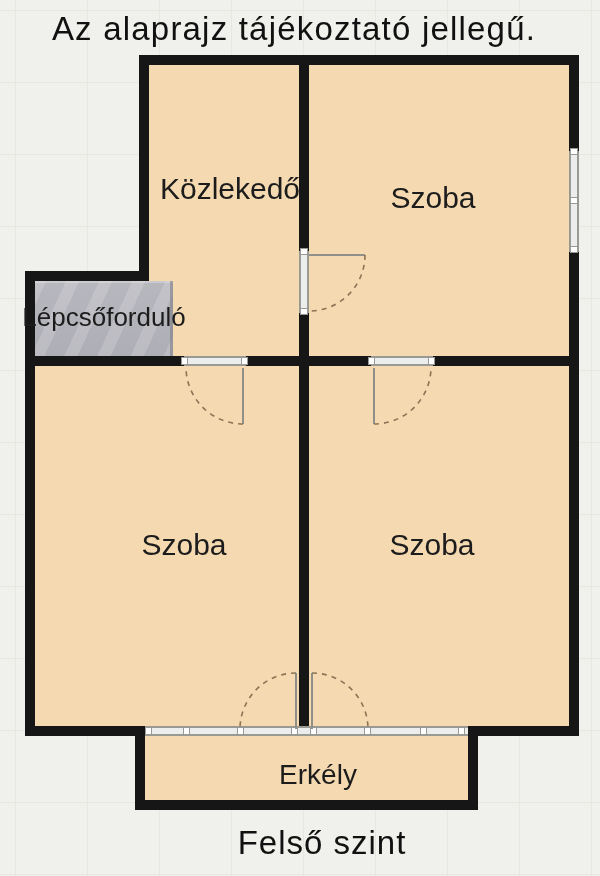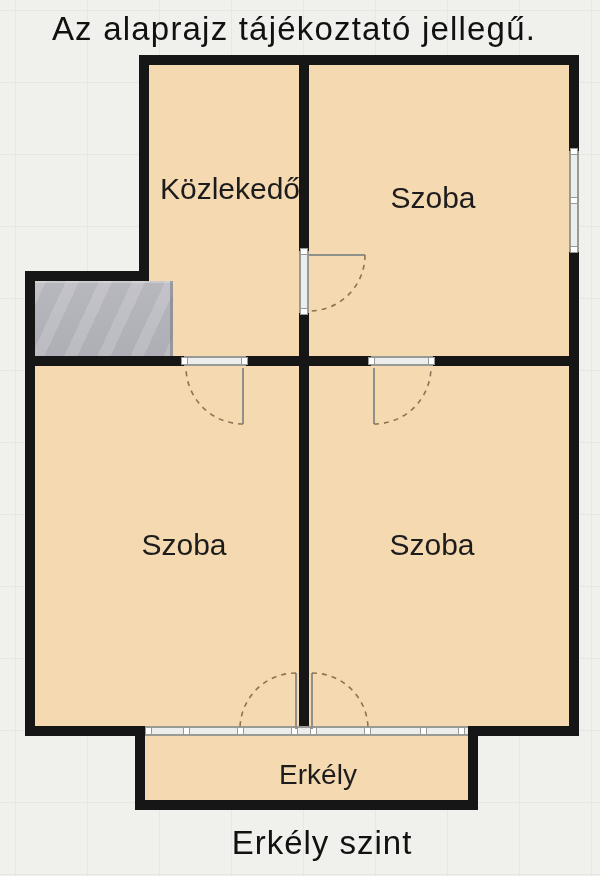--- a/index.html
+++ b/index.html
@@ -122,19 +122,20 @@
 
     <path d="M296,729 L296,673" stroke="#90908a" stroke-width="2" fill="none"></path>
     <path d="M296,673 A56,56 0 0 0 240,729" stroke="#8a7455" stroke-width="1.6" stroke-dasharray="5,5" fill="none"></path>
 
     <path d="M312,729 L312,673" stroke="#90908a" stroke-width="2" fill="none"></path>
     <path d="M312,673 A56,56 0 0 1 368,729" stroke="#8a7455" stroke-width="1.6" stroke-dasharray="5,5" fill="none"></path>
   </svg>
 
   <div class="abs room-label" style="left:230px;top:189px;text-align:center;">Közlekedő</div>
   <div class="abs room-label" style="left:433px;top:198px;">Szoba</div>
+  <div class="abs room-label small" style="left:104px;top:317px;">Lépcsőforduló</div>
   <div class="abs room-label" style="left:184px;top:545px;">Szoba</div>
   <div class="abs room-label" style="left:432px;top:545px;">Szoba</div>
   <div class="abs room-label balcony" style="left:310px;top:775px;margin-left:8px;">Erkély</div>
 
-  <div class="abs footer">Erkély szint</div>
+  <div class="abs footer">Felső szint</div>
 
 </div>
 
 </body></html>

